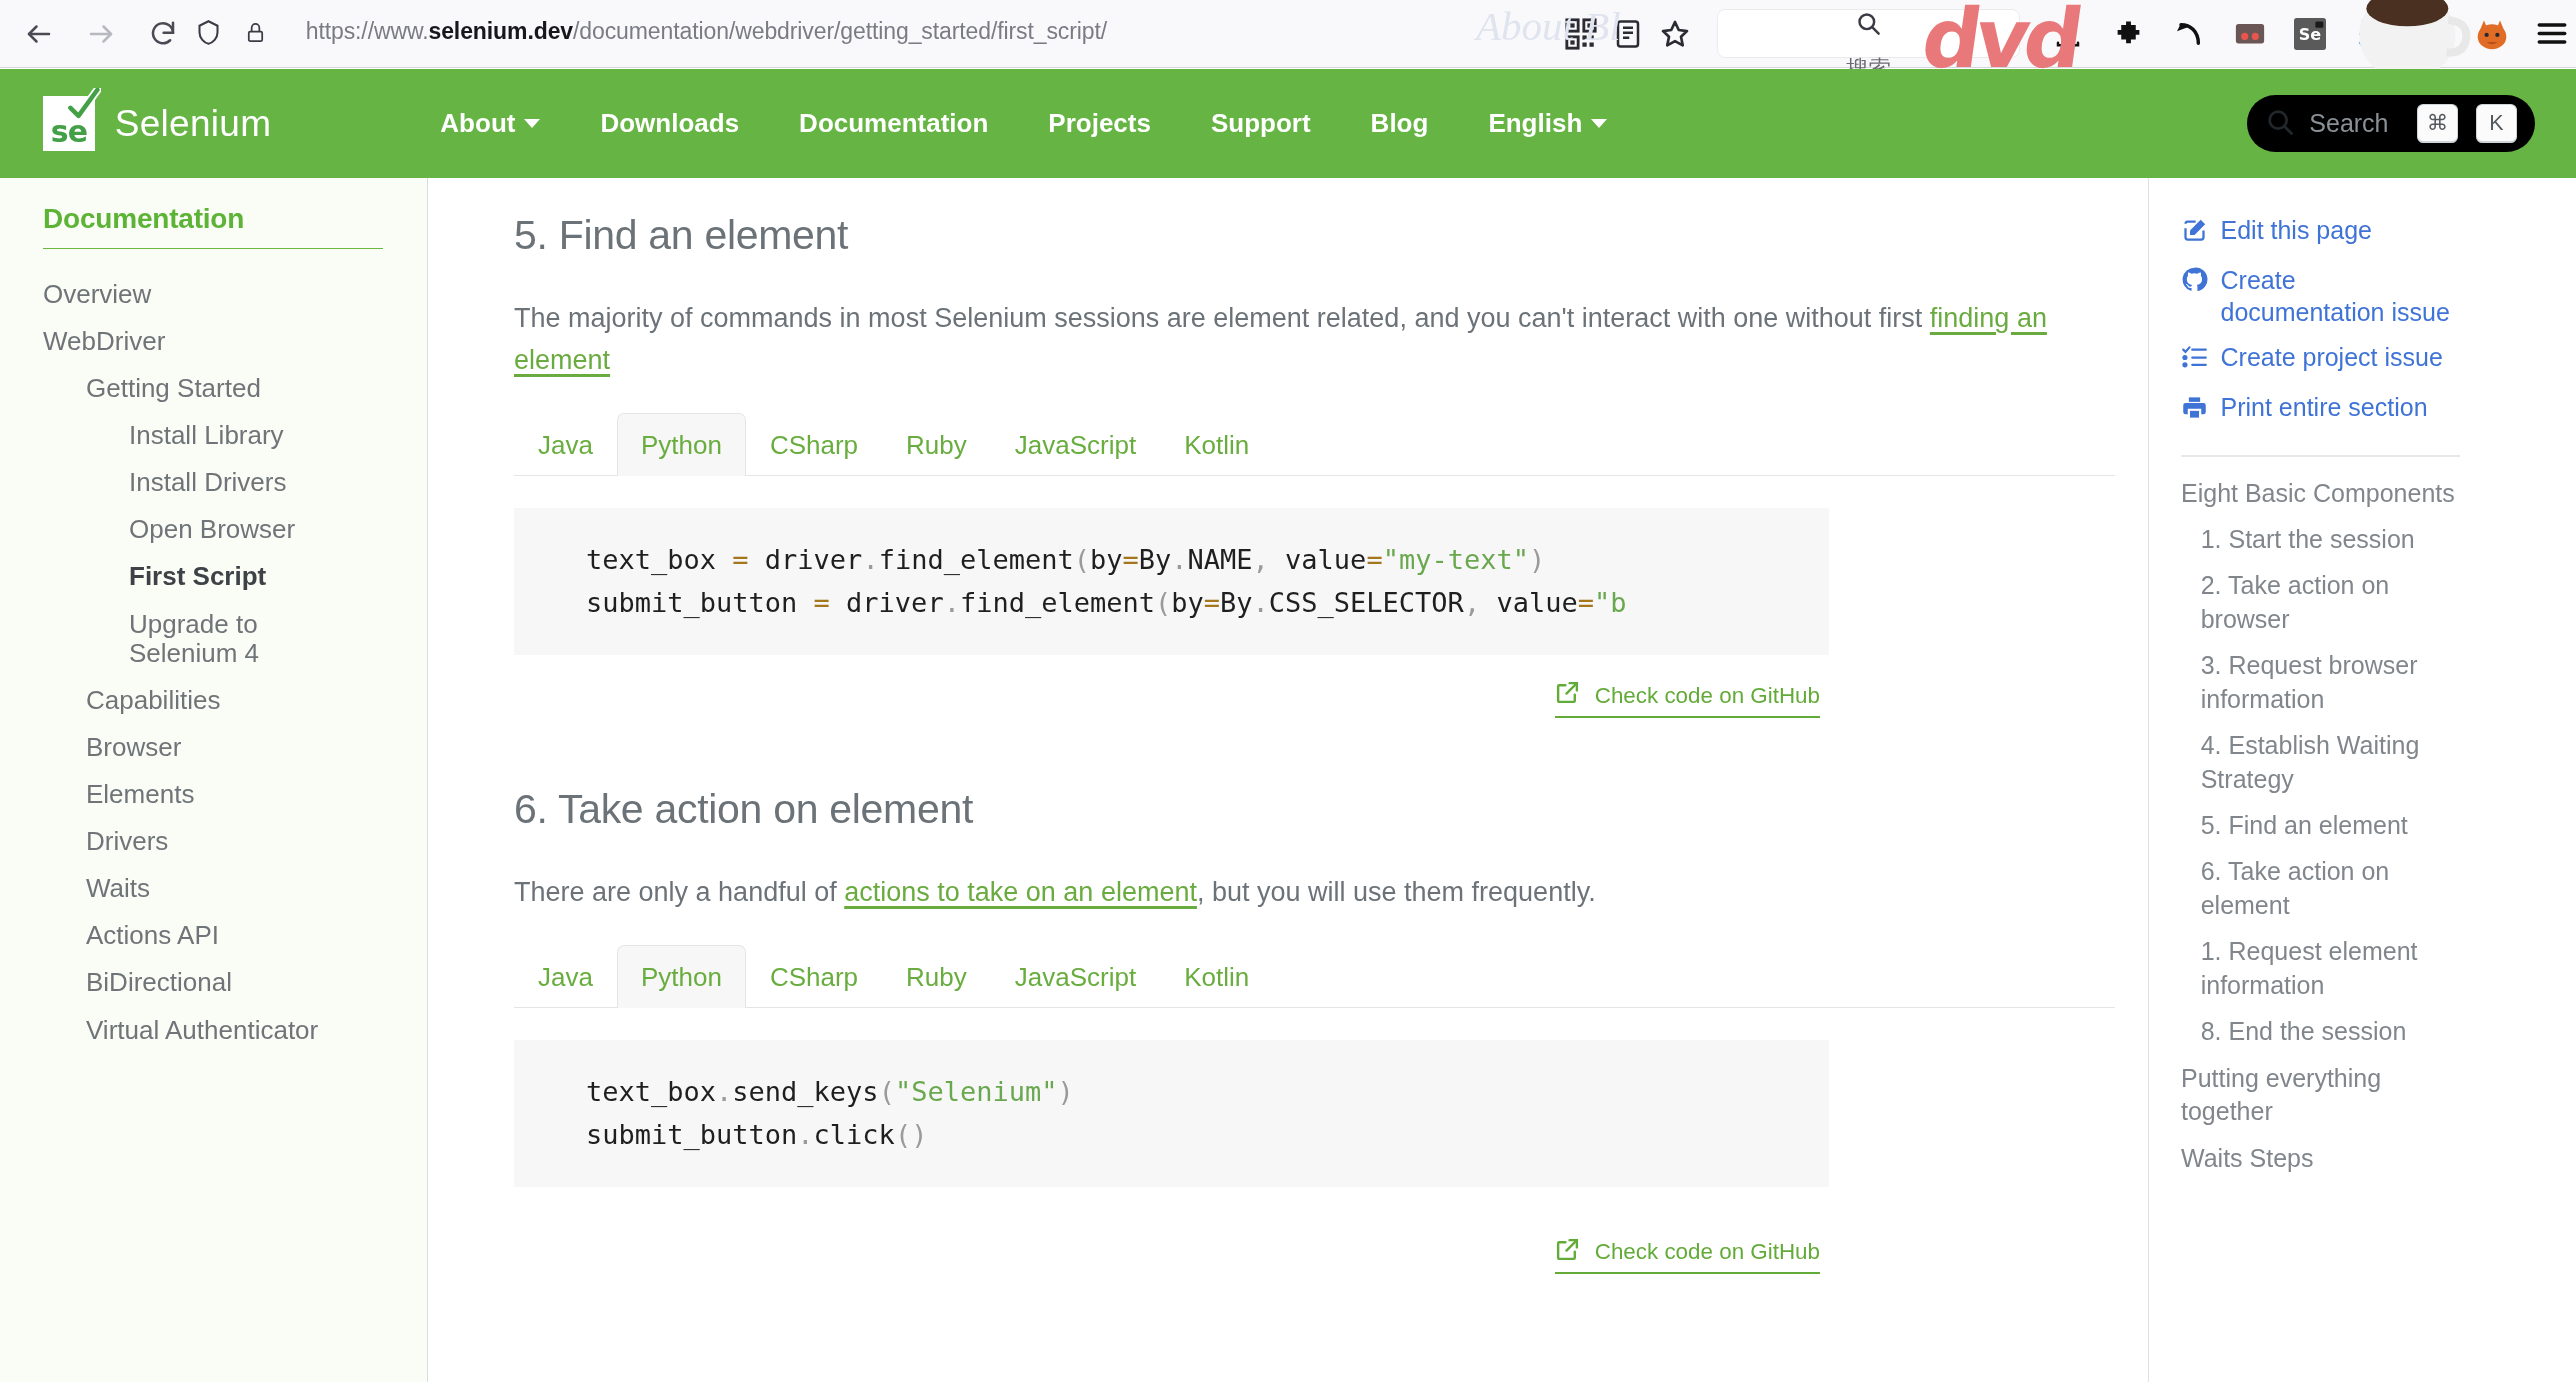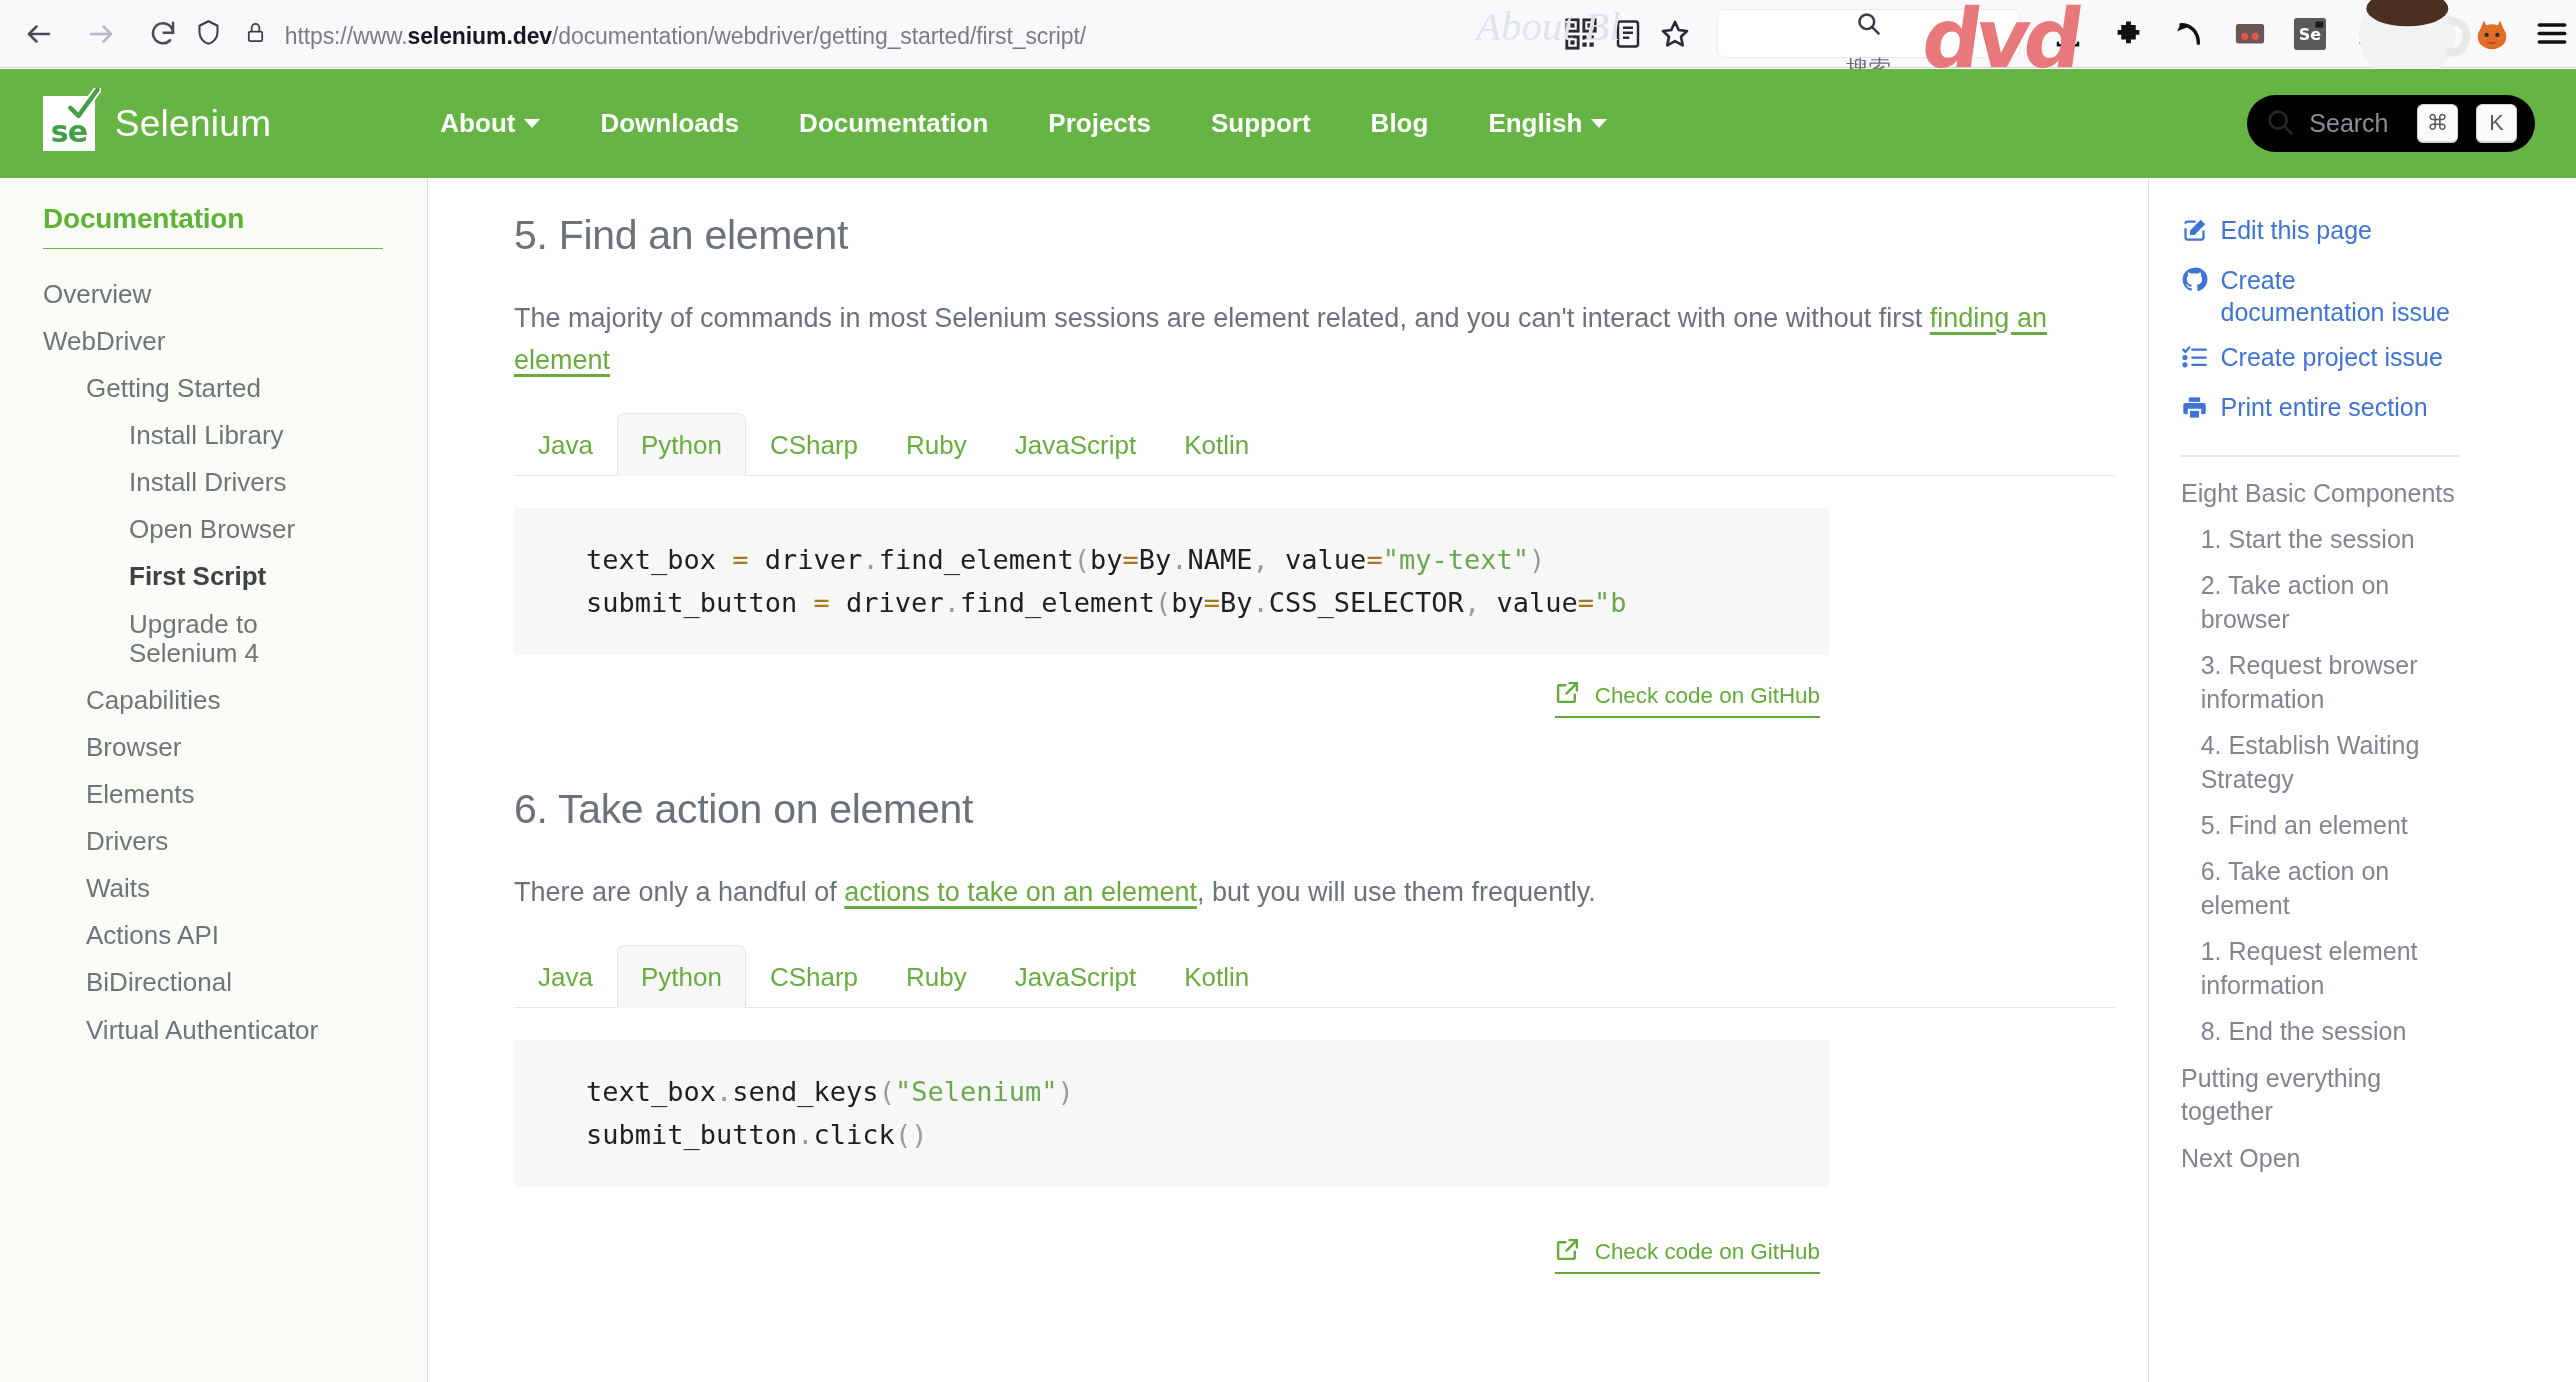--- a/index.html
+++ b/index.html
@@ -20,21 +20,21 @@
   }
   .nav-btns { display: flex; align-items: center; padding-left: 19.7px; gap: 23px; }
   .nav-icon {
     width: 39px; height: 39px;
     display: flex; align-items: center; justify-content: center;
     color: #4a4a55;
   }
   .nav-icon.disabled { color: #b8b8c0; }
   .nav-icon svg { display: block; }
 
-  .url-area { flex: 0 0 auto; display: flex; align-items: flex-end; margin-left: 12.5px; gap: 9px; }
+  .url-area { flex: 0 0 auto; display: flex; align-items: flex-start; margin-left: 12.5px; gap: 30px; }
   .shield-lock { display: flex; align-items: center; gap: 21.5px; color: #3b3b45; }
   #url-text {
     font-size: 23px; color: #7b7b86; white-space: nowrap;
     letter-spacing: -0.1px; margin-left: 9px;
   }
   #url-text .host { color: #17171c; font-weight: bold; }
 
   .chrome-right { margin-left: auto; display: flex; align-items: center; }
   .page-action { width: 47px; height: 47px; display:flex; align-items:center; justify-content:center; color:#2b2b33; }
 
@@ -585,16 +585,16 @@
   <div class="toc-item">Eight Basic Components</div>
   <div class="toc-item sub">1. Start the session</div>
   <div class="toc-item sub">2. Take action on browser</div>
   <div class="toc-item sub">3. Request browser information</div>
   <div class="toc-item sub">4. Establish Waiting Strategy</div>
   <div class="toc-item sub">5. Find an element</div>
   <div class="toc-item sub">6. Take action on element</div>
   <div class="toc-item sub">1. Request element information</div>
   <div class="toc-item sub">8. End the session</div>
   <div class="toc-item">Putting everything together</div>
-  <div class="toc-item">Next Open</div>
+  <div class="toc-item">Waits Steps</div>
 
 </aside>
 
 
 </body></html>

